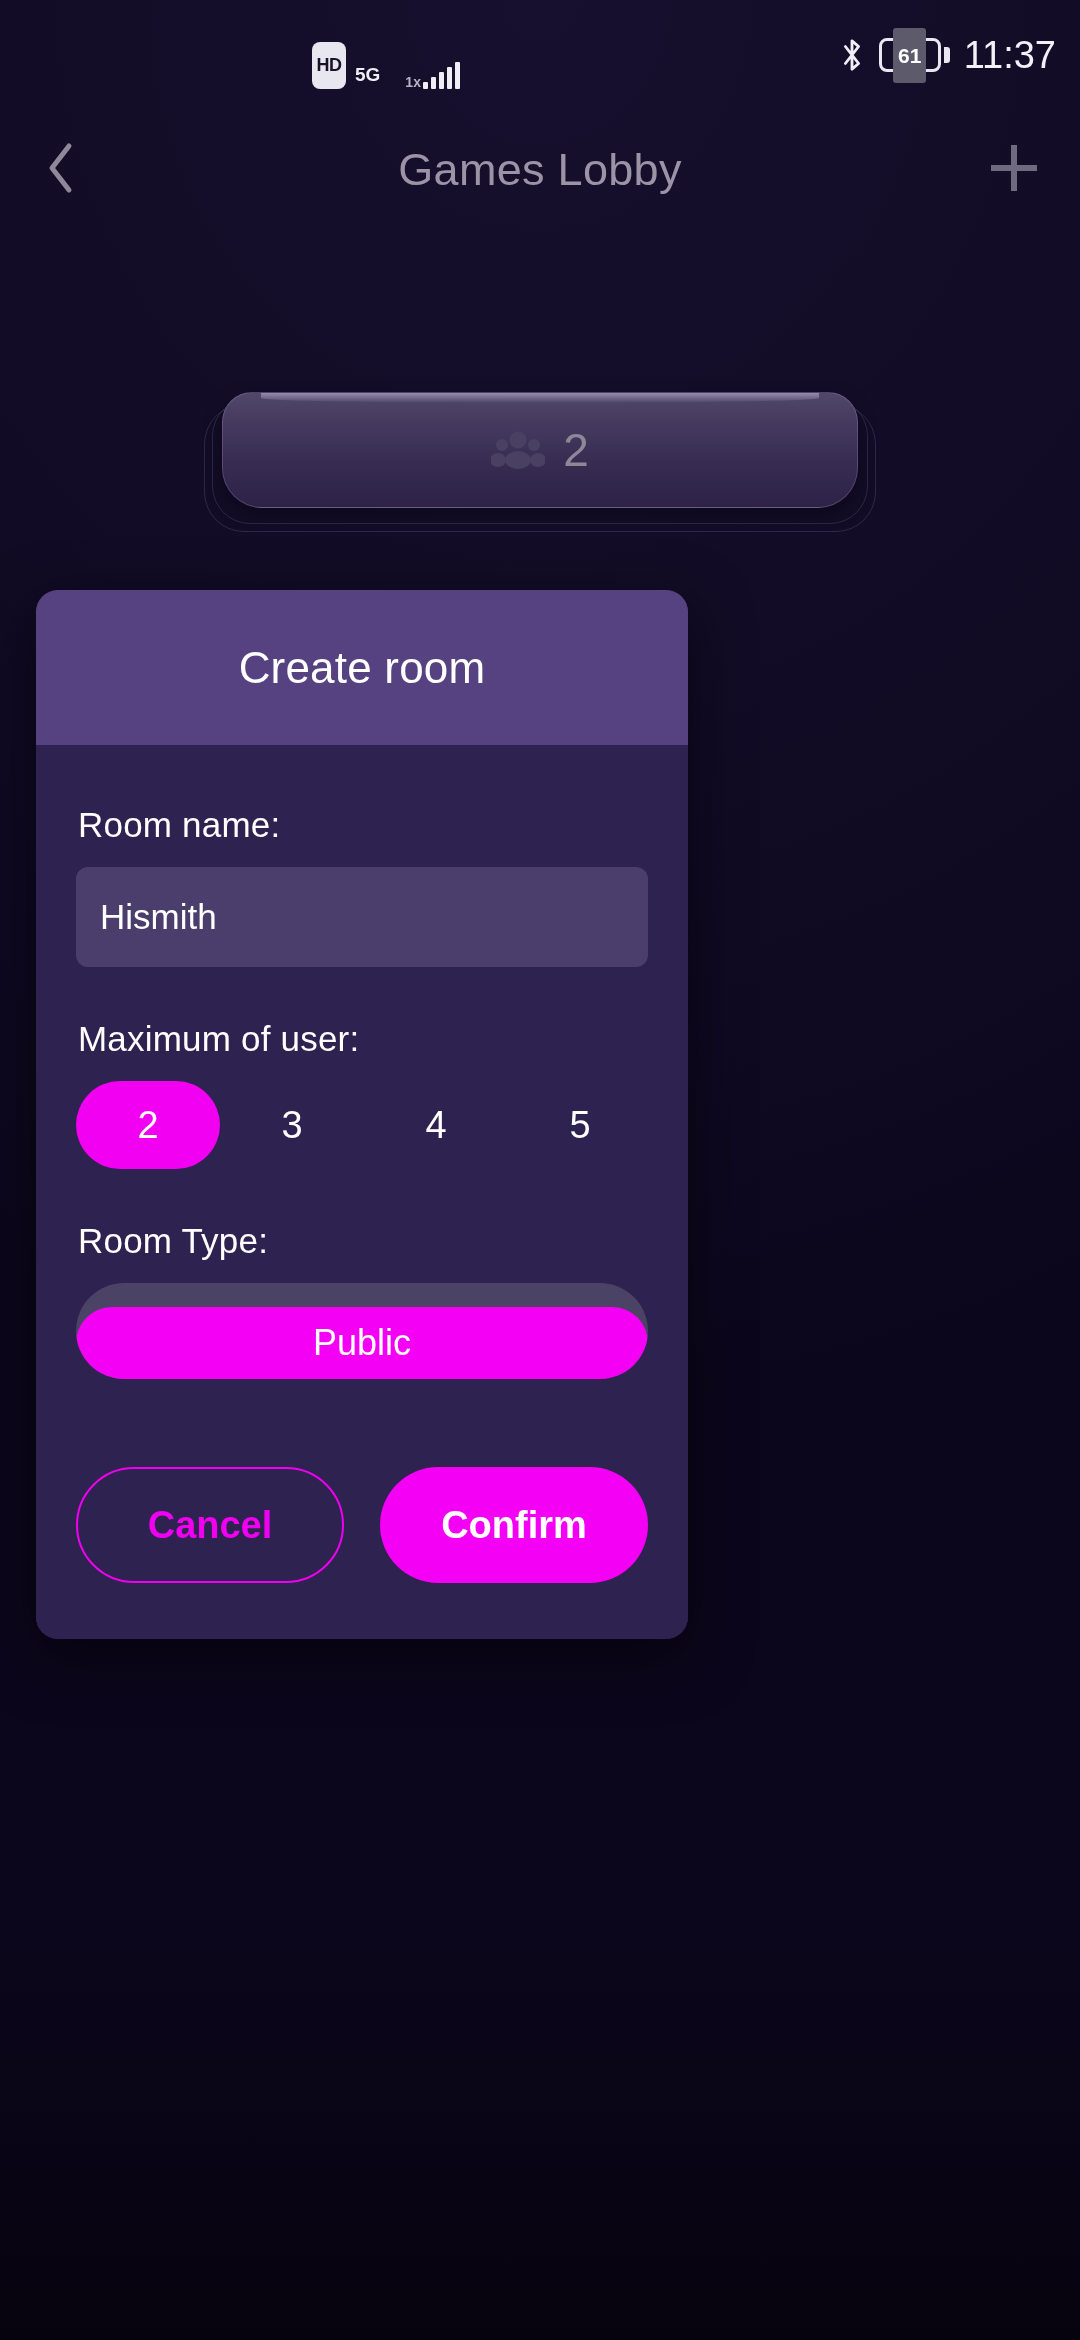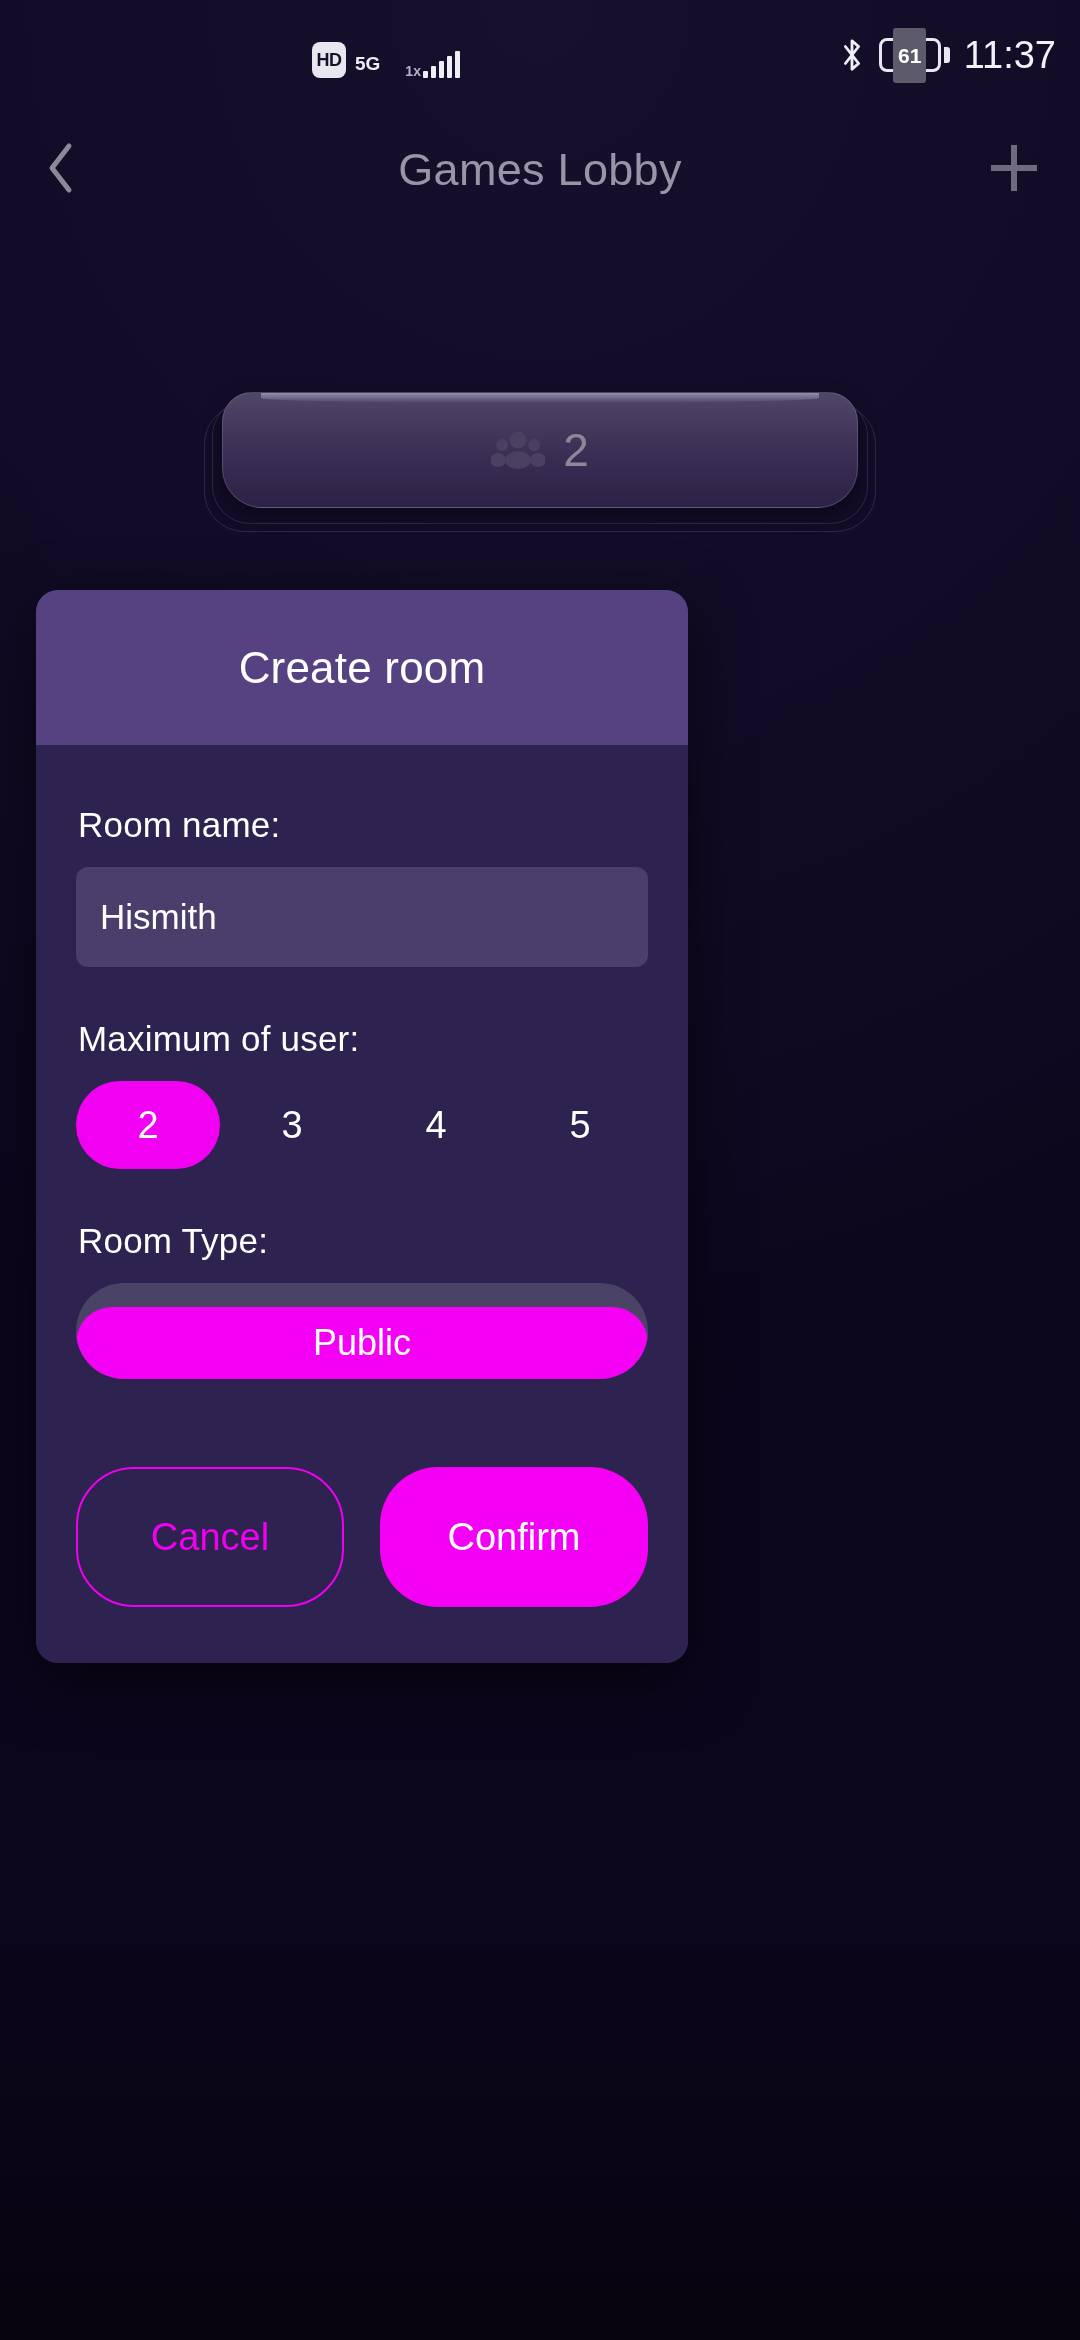--- a/index.html
+++ b/index.html
@@ -24,21 +24,21 @@
   
   .statusbar{
     position:absolute;top:0;left:0;right:0;height:112px;
     display:flex;align-items:center;
   }
   .sb-left{
     position:absolute;left:312px;top:42px;
     display:flex;align-items:flex-end;gap:9px;
   }
   .hd-badge{
-    width:34px;height:36px;border-radius:8px;background:#e8e6ef;
+    width:34px;height:47px;border-radius:8px;background:#e8e6ef;
     display:flex;align-items:center;justify-content:center;
     font-size:18px;font-weight:700;color:#181229;letter-spacing:-0.5px;
     font-family:"Liberation Sans",sans-serif;
   }
   .net-stack{display:flex;flex-direction:row;align-items:flex-start;line-height:1;gap:25px;}
   .net-5g{font-size:19px;font-weight:700;color:#efeef5;letter-spacing:0px;margin-bottom:1px;}
   .net-sub{display:flex;align-items:flex-end;gap:2px;}
   .net-1x{font-size:14px;font-weight:700;color:#b6b2c6;line-height:1;}
   .bars{display:flex;align-items:flex-end;gap:3px;height:24px;}
   .bars i{display:block;width:5px;background:#efeef5;border-radius:1px;}
@@ -163,23 +163,23 @@
     flex:1 1 50%;display:flex;align-items:center;justify-content:center;
     font-size:36px;color:#ffffff;font-weight:400;border-radius:48px;
   }
   .seg-opt.sel{background:#f400f4;margin-top:24px;}
 
   .actions{
     display:flex;justify-content:space-between;align-items:center;
     margin-top:88px;
   }
   .btn{
-    width:268px;height:140px;border-radius:58px;
-    display:flex;align-items:center;justify-content:center;
-    font-size:38px;font-weight:400;box-sizing:border-box;
+    width:268px;height:116px;border-radius:58px;
+    display:flex;align-items:center;justify-content:center;
+    font-size:38px;font-weight:700;box-sizing:border-box;
   }
   .btn-cancel{border:2px solid #f000f0;color:#f000f0;background:transparent;}
   .btn-confirm{background:#f400f4;color:#ffffff;border:none;}
 </style>
 </head>
 <body>
 
 <div class="screen">
 
   <div class="statusbar">

